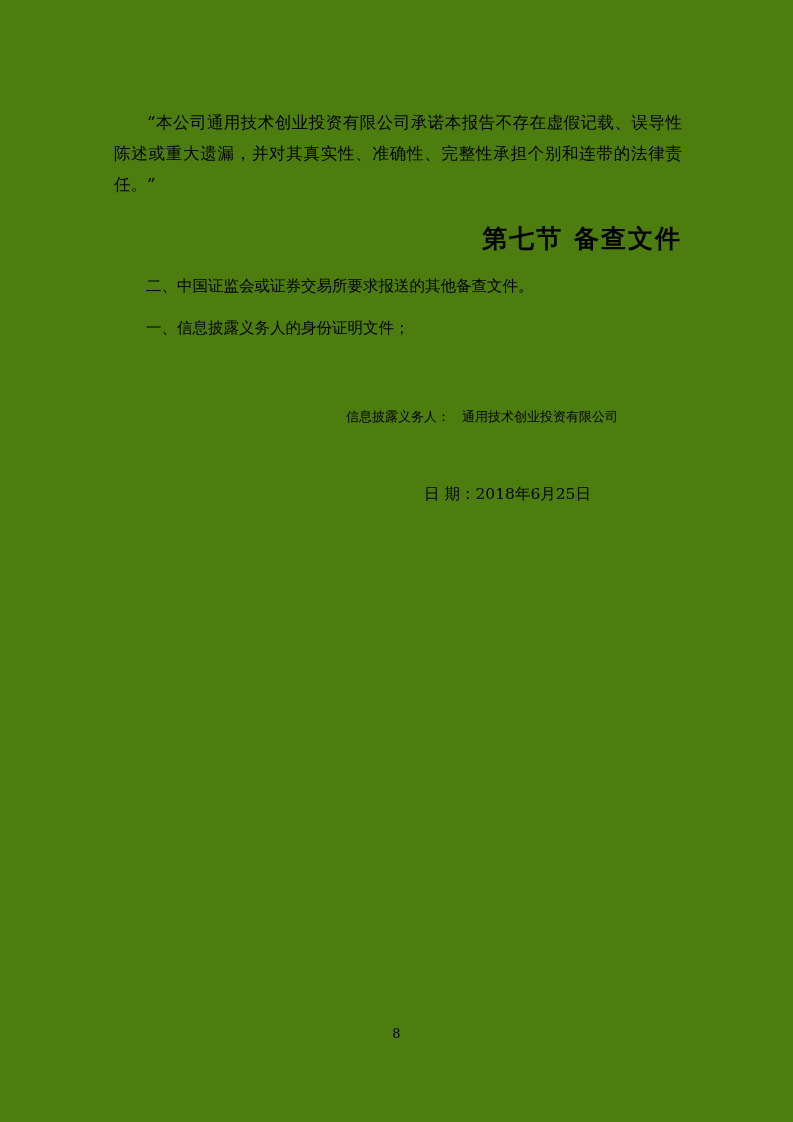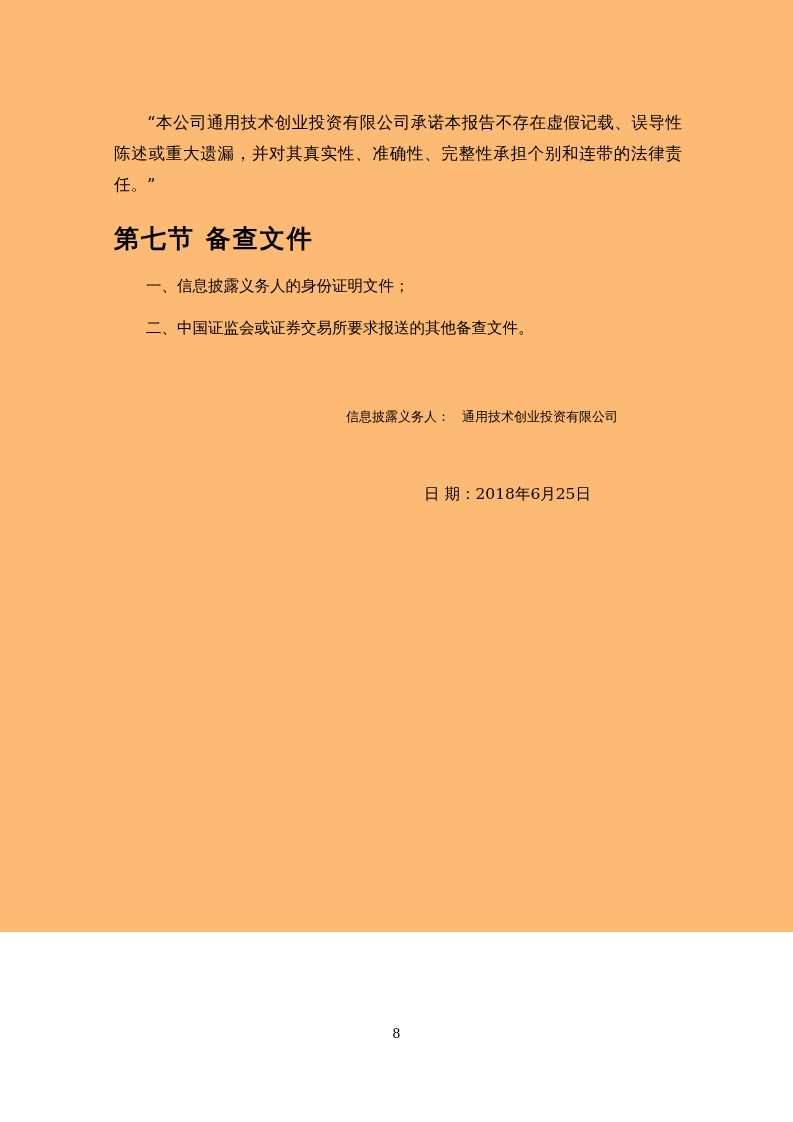--- a/index.html
+++ b/index.html
@@ -13,42 +13,42 @@
     position: relative;
     font-family: "DejaVu Serif", "Liberation Serif", serif;
     color: #000000;
     overflow: hidden;
   }
   .page {
     position: absolute;
     left: 0;
     top: 0;
     width: 793px;
-    height: 932px;
-    background: #fdba74;
+    height: 1122px;
+    background: #4d7c0f;
   }
   .content {
     position: absolute;
     left: 114px;
     top: 90px;
     width: 568px;
   }
   .declaration {
     font-size: 16.5px;
     line-height: 31px;
     text-align: justify;
     text-justify: inter-ideograph;
     letter-spacing: 0px;
     font-family: "DejaVu Serif", "Liberation Serif", serif;
     font-weight: 500;
     text-indent: 33px;
   }
   .section-title {
     margin-top: 22px;
-    text-align: left;
+    text-align: right;
     font-size: 25px;
     font-weight: bold;
     letter-spacing: 2px;
     font-family: "DejaVu Serif", "Liberation Serif", serif;
   }
   .list {
     margin-top: 18px;
   }
   .list-item {
     font-size: 15.5px;
@@ -89,22 +89,22 @@
 <body>
 
 <div class="page">
   <div class="content">
 
     <p class="declaration">“本公司通用技术创业投资有限公司承诺本报告不存在虚假记载、误导性陈述或重大遗漏，并对其真实性、准确性、完整性承担个别和连带的法律责任。”</p>
 
     <h1 class="section-title">第七节 备查文件</h1>
 
     <div class="list">
+      <p class="list-item">二、中国证监会或证券交易所要求报送的其他备查文件。</p>
       <p class="list-item">一、信息披露义务人的身份证明文件；</p>
-      <p class="list-item">二、中国证监会或证券交易所要求报送的其他备查文件。</p>
     </div>
 
     <div class="signature-block">
       <p class="sig-line"><span>信息披露义务人：</span><span class="sig-name">通用技术创业投资有限公司</span></p>
       <p class="date-line"><span>日 期：</span><span>2018年6月25日</span></p>
     </div>
 
   </div>
 
   <div class="page-number">8</div>

